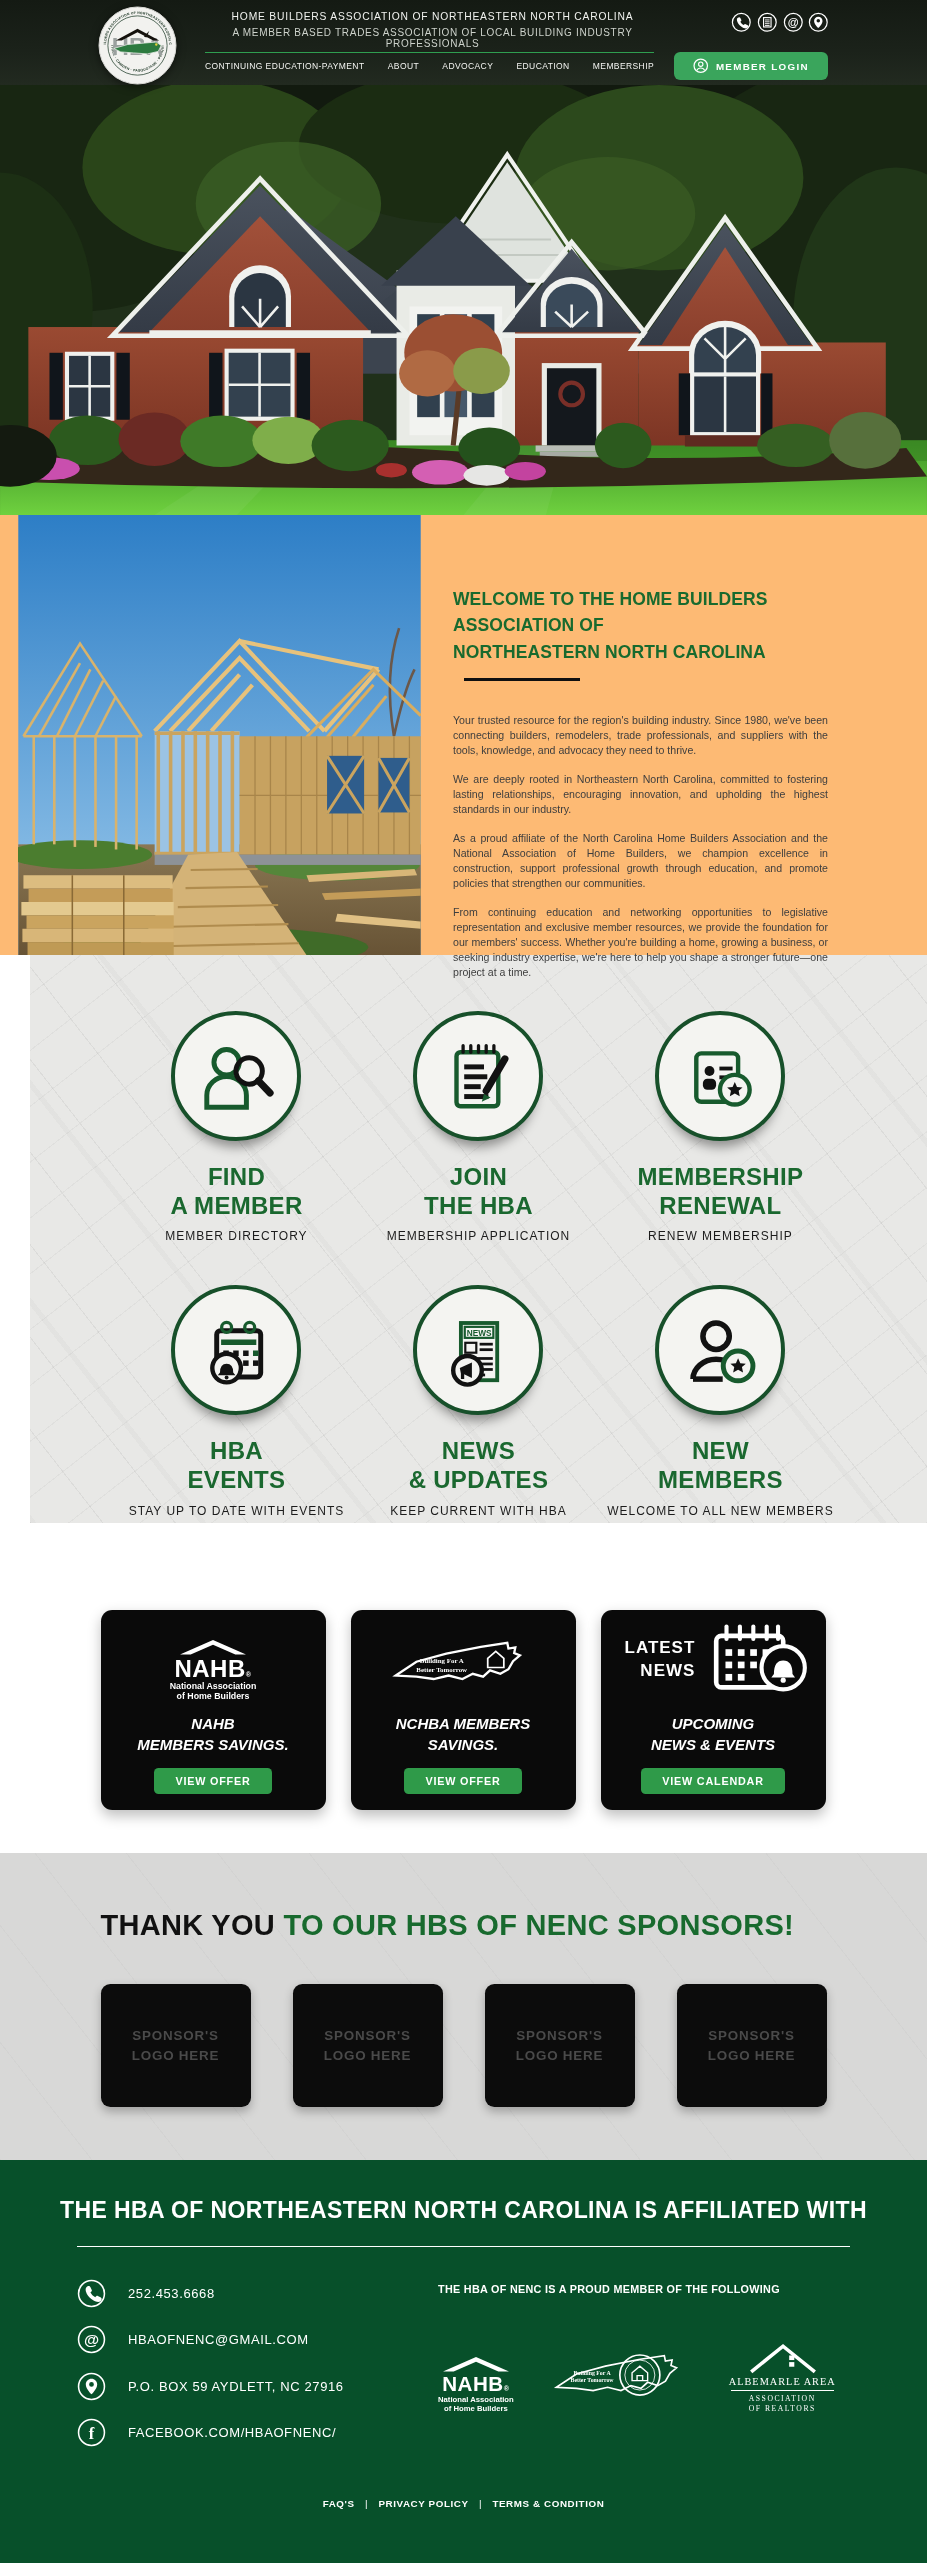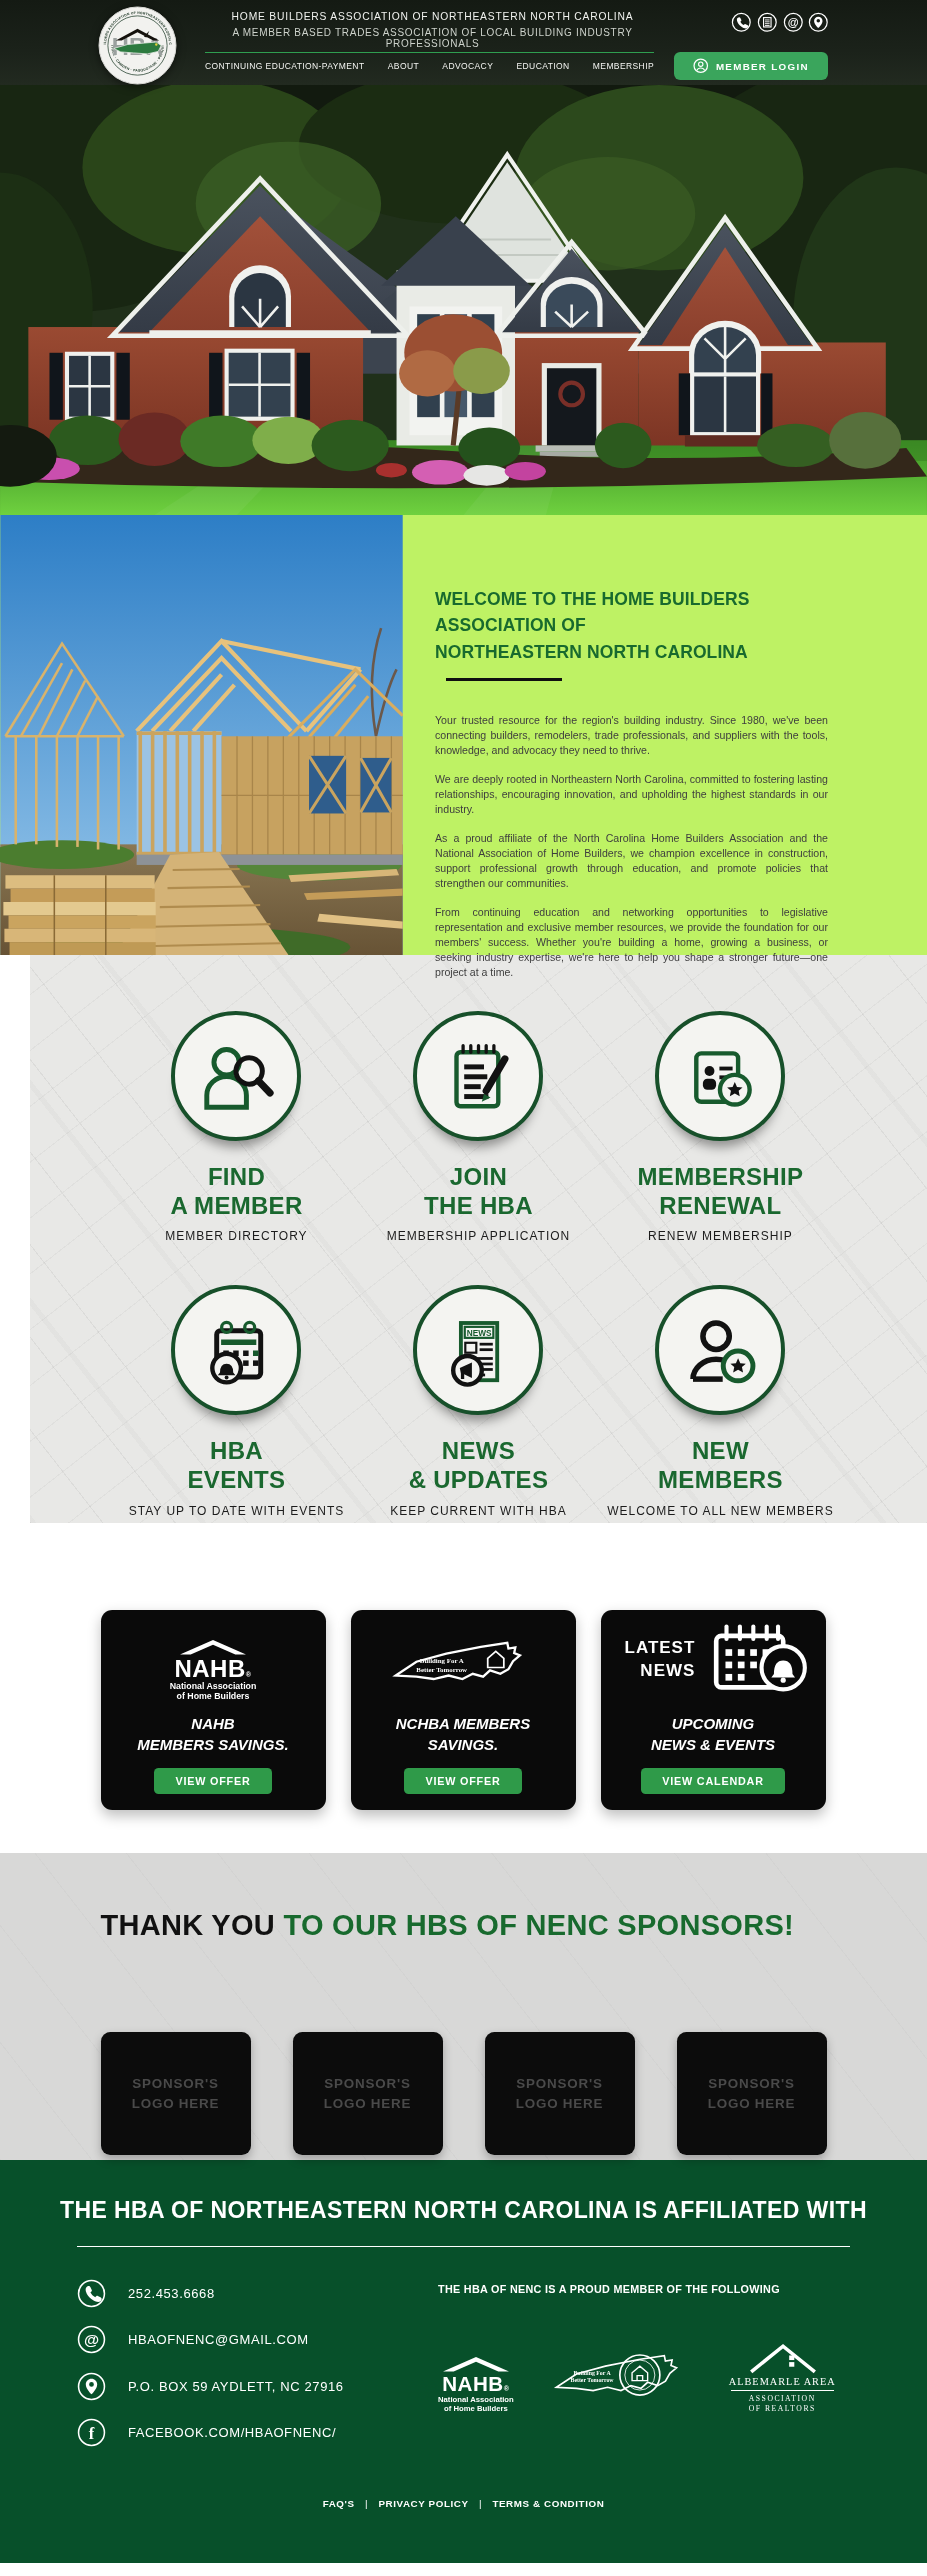--- a/index.html
+++ b/index.html
@@ -25,21 +25,21 @@
   .member-login{ position:absolute; right:99px; top:52px; width:154px; height:28px;
     background:#3aa55c; border:none; border-radius:6.2px; color:#ffffff; font-family:Liberation Sans, sans-serif;
     font-size:9.8px; font-weight:bold; letter-spacing:1.3px; display:flex; align-items:center; justify-content:center;
     gap:7.2px; cursor:pointer; }
 
   
   .hero{ height:430px; position:relative; background:#1d2717; }
   .hero svg{ display:block; }
 
   
-  .welcome{ height:440px; display:flex; background:#bef264; }
+  .welcome{ height:440px; display:flex; background:#fdba74;padding-left:18px; }
   .welcome-photo{ width:403px; height:440px; flex:0 0 403px; }
   .welcome-copy{ flex:1; padding:71px 99px 0 32px; }
   .welcome-heading{ color:#186a2e; font-size:17.5px; font-weight:bold; line-height:1.5; letter-spacing:0.1px; }
   .heading-dash{ display:inline-block; width:116px; height:3.1px; background:#101010; margin-left:11.3px; vertical-align:middle; }
   .welcome-paragraphs{ margin-top:21.6px; }
   .welcome-paragraphs p{ font-size:10.6px; color:#3e3e3e; line-height:1.42; text-align:justify; margin-bottom:14px; }
 
   
   .services{ height:568px; padding-top:56px;
     background-color:#e8e8e6;
@@ -77,21 +77,21 @@
     line-height:1.35; text-align:right; }
   .latest-news-icon{ position:absolute; right:15.5px; top:5.2px; }
 
   
   .sponsors{ height:307px; background:#d8d8d7; padding-top:56px;
     background-image:repeating-linear-gradient(52deg, rgba(120,120,120,.05) 0 1px, transparent 1px 72px); }
   .sponsors-heading{ width:726px; margin:0 auto; font-size:29px; font-weight:bold; letter-spacing:0.3px; color:#111; }
   .sponsors-heading .green{ color:#186a2e; }
   .sponsor-row{ width:726px; margin:42px auto 0; display:flex; justify-content:space-between; }
   .sponsor-card{ width:150px; height:123px; background:#0c0c0c; border-radius:9.3px; display:flex;
-    flex-direction:column; align-items:center; justify-content:center; box-shadow:0 4.1px 9.3px rgba(0,0,0,.25);margin-top:48px; }
+    flex-direction:column; align-items:center; justify-content:center; box-shadow:0 4.1px 9.3px rgba(0,0,0,.25); }
   .sponsor-card div{ color:#4a4a4a; font-size:13.4px; font-weight:bold; letter-spacing:0.8px; line-height:1.45; }
 
   
   .site-footer{ height:403px; background:#07502a; color:#ffffff; padding-top:37px; }
   .footer-heading{ text-align:center; font-size:23px; font-weight:bold; letter-spacing:0.4px; }
   .footer-rule{ width:773px; margin:21.6px auto 0; border-top:1px solid #ffffff; }
   .footer-cols{ width:773px; margin:32px auto 0; display:flex; }
   .footer-contacts{ width:330px; }
   .contact-row{ display:flex; align-items:center; gap:22px; margin-bottom:17.5px; cursor:pointer; }
   .contact-icon{ width:29px; height:29px; flex:0 0 29px; }

